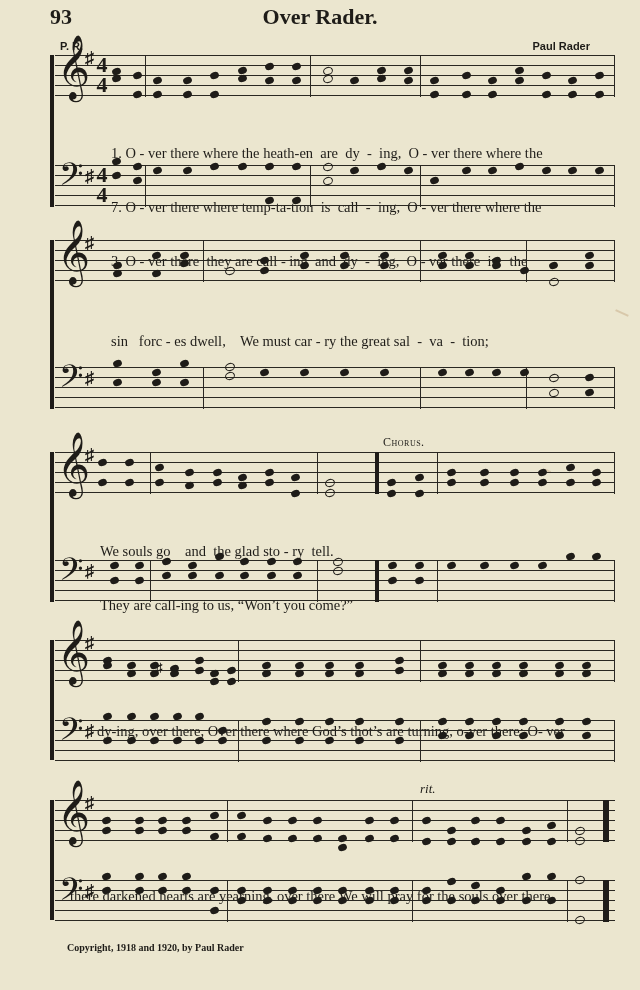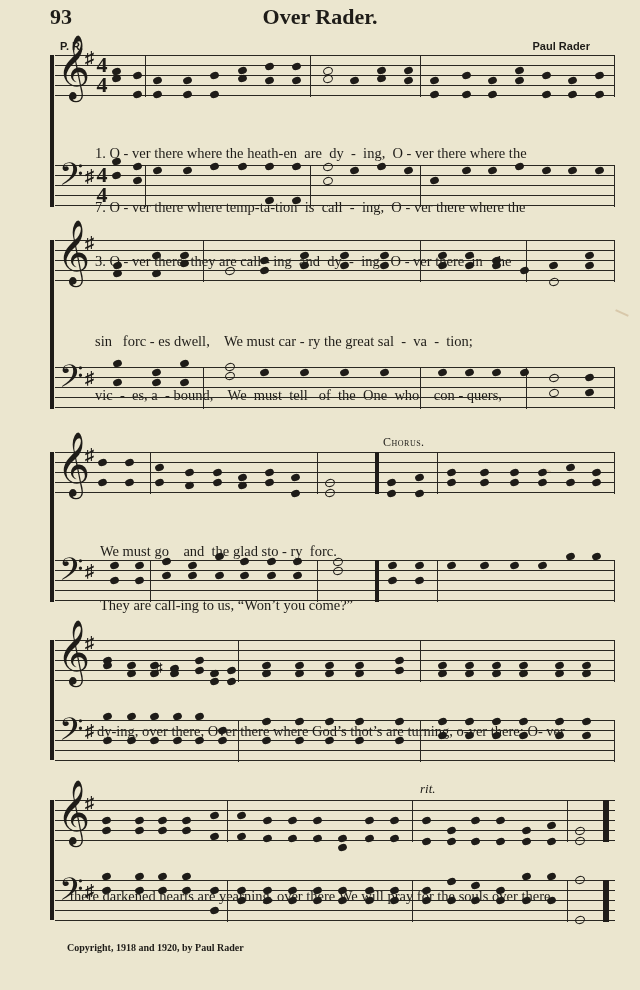--- a/index.html
+++ b/index.html
@@ -19,21 +19,21 @@
   .system-bar { left:50px; width:4px; background:#1e1c18; }
   .clef { position:absolute; font-family:"DejaVu Serif", serif; }
   .treble-clef { left:2px; top:-16px; font-size:56px; line-height:1; }
   .bass-clef { left:4px; top:-6px; font-size:38px; line-height:1; }
   .sharp { position:absolute; font-size:18px; font-weight:bold; line-height:1; }
   .time { position:absolute; font-size:22px; font-weight:bold; line-height:20px; text-align:center; width:14px; }
   .barline { position:absolute; top:0; width:1.3px; height:42px; background:#2a2822; }
   .endbar { position:absolute; top:0; width:6px; height:42px; background:#1e1c18; }
   .note { position:absolute; width:9px; height:7px; border-radius:50%; background:#1e1c18; transform:rotate(-20deg); }
   .note.open { background:transparent; border:1.6px solid #1e1c18; width:8px; height:6px; }
-  .lyrics { left:95px; font-size:14.5px; line-height:18px; white-space:pre; }
+  .lyrics { left:111px; font-size:14.5px; line-height:18px; white-space:pre; }
   .lyrics.chorus { left:100px; }
   .chorus-label { left:383px; top:435px; font-size:12px; font-variant:small-caps; letter-spacing:0.5px; }
   .rit { left:420px; top:781px; font-size:13px; font-style:italic; }
   .copyright { left:67px; top:942px; font-size:10px; font-weight:bold; font-family:"Liberation Serif", serif; }
   .stain { position:absolute; background:rgba(160,110,60,0.25); height:2px; width:14px; transform:rotate(25deg); }
 </style>
 </head>
 <body>
 
 <div class="abs hymn-number">93</div>
@@ -175,21 +175,20 @@
   <div class="note" style="left:437px;top:17px"></div>
     <div class="note" style="left:437px;top:22px"></div>
   <div class="note" style="left:465px;top:27px"></div>
   <div class="note" style="left:494px;top:22px"></div>
     <div class="note open" style="left:494px;top:38px"></div>
   <div class="note" style="left:530px;top:12px"></div>
     <div class="note" style="left:530px;top:22px"></div>
 </div>
 <div class="abs lyrics" style="top:296px;">
   <div>sin   forc - es dwell,    We must car - ry the great sal  -  va  -  tion;</div>
-  <div>vic  -  es, a  - bound,    We  must  tell   of  the  One  who    con - quers,</div>
 </div>
 <div class="abs staff" style="top:367px;">
   <div class="line" style="top:0"></div>
     <div class="line" style="top:10px"></div>
     <div class="line" style="top:20px"></div>
     <div class="line" style="top:30px"></div>
     <div class="line" style="top:40px"></div>
   <span class="clef bass-clef">𝄢</span>
   <span class="sharp" style="left:30px;top:2px;">♯</span>
   <div class="barline" style="left:148px"></div>
@@ -262,21 +261,21 @@
   <div class="note" style="left:455px;top:17px"></div>
     <div class="note" style="left:455px;top:27px"></div>
   <div class="note" style="left:483px;top:17px"></div>
     <div class="note" style="left:483px;top:27px"></div>
   <div class="note" style="left:511px;top:12px"></div>
     <div class="note" style="left:511px;top:27px"></div>
   <div class="note" style="left:537px;top:17px"></div>
     <div class="note" style="left:537px;top:27px"></div>
 </div>
 <div class="abs lyrics chorus" style="top:506px;">
-  <div>We must go    and  the glad sto - ry  forc.</div>
+  <div>We souls go    and  the glad sto - ry  tell.</div>
   <div>They are call-ing to us, “Won’t you come?”</div>
 </div>
 <div class="abs staff" style="top:560px;">
   <div class="line" style="top:0"></div>
     <div class="line" style="top:10px"></div>
     <div class="line" style="top:20px"></div>
     <div class="line" style="top:30px"></div>
     <div class="line" style="top:40px"></div>
   <span class="clef bass-clef">𝄢</span>
   <span class="sharp" style="left:30px;top:2px;">♯</span>

